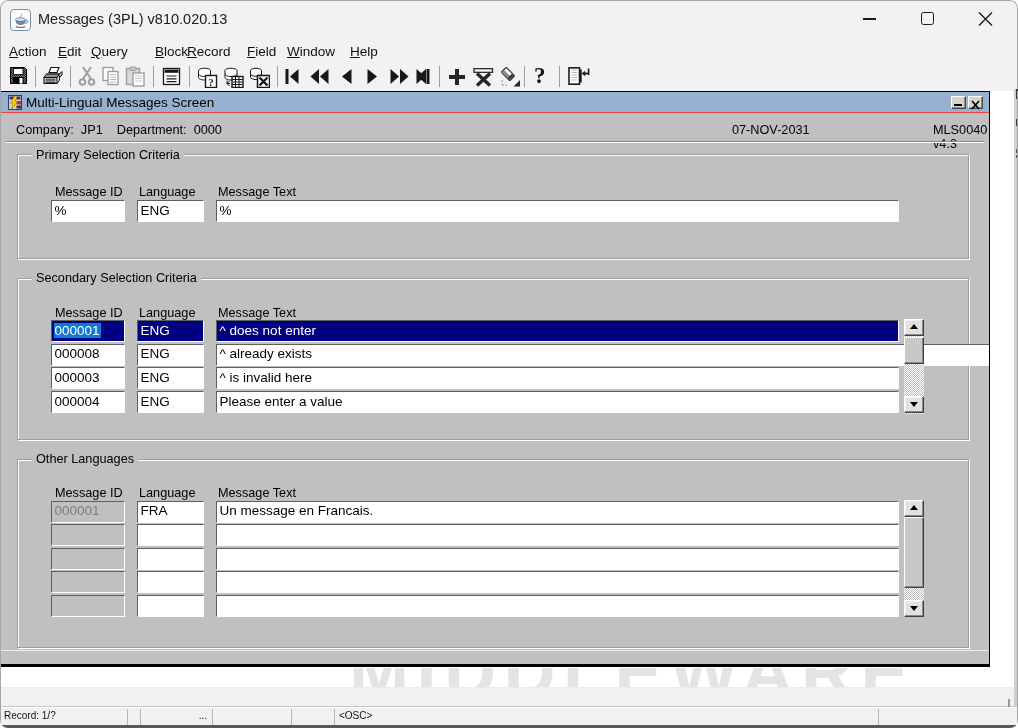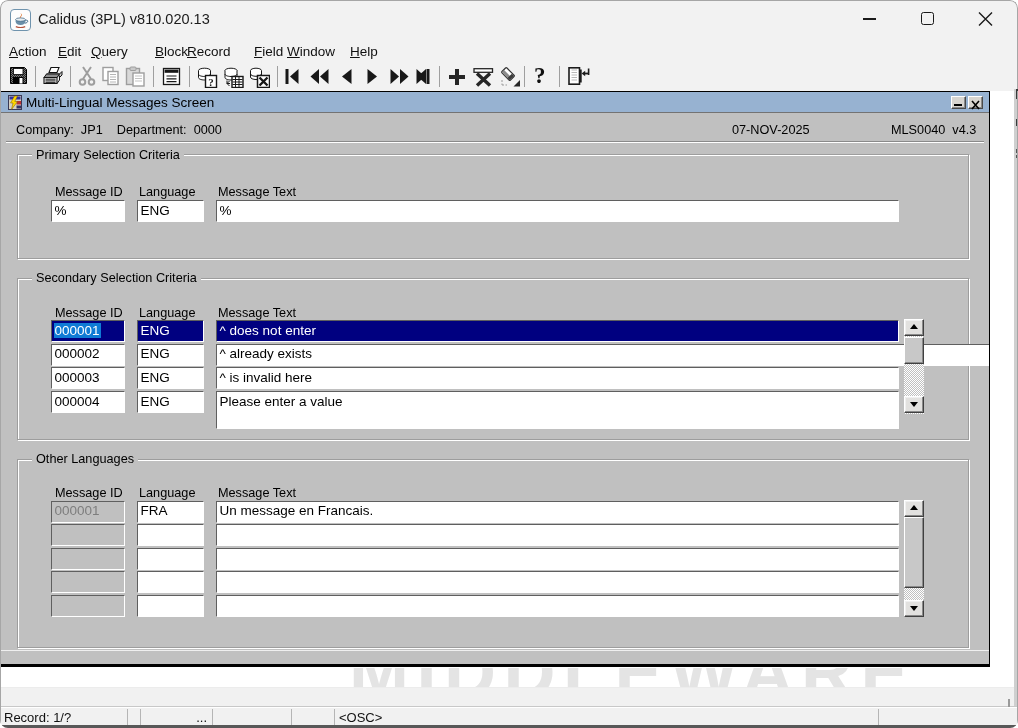--- a/index.html
+++ b/index.html
@@ -5,73 +5,73 @@
 *{margin:0;padding:0;box-sizing:border-box}
 html,body{background:#fff}
 #root{position:relative;width:1018px;height:728px;font-family:"Liberation Sans",sans-serif;overflow:hidden;background:#fff;border-radius:8px}
 .ab{position:absolute}
 .chrome{left:0;top:0;width:1018px;height:91px;background:#f2f2f2;border-radius:8px 8px 0 0;border-top:1px solid #a6a6a6;border-left:1px solid #a6a6a6;border-right:1px solid #a6a6a6}
 .ttext{left:38px;top:10.5px;font-size:14.5px;color:#1b1b1b}
 .menu{top:44px;height:17px;font-size:13.5px;color:#101010}
 .mi{position:absolute;top:0}
 .tbsep{top:66px;width:1px;height:21px;background:#9f9f9f}
 .mdi{left:0;top:91px;width:1018px;height:596px;background:#fff}
-.child{left:0;top:91px;width:990px;height:576px;border:1px solid #000;border-bottom:3px solid #000;background:#737373;overflow:hidden}
+.child{left:0;top:91px;width:990px;height:576px;border:1px solid #000;border-bottom:3px solid #000;background:#ef4444;overflow:hidden}
 .ctitle{left:0;top:0;width:988px;height:20px;background:#97b2d1}
 .ctext{left:25px;top:2.5px;font-size:13.5px;color:#000}
 .cbtn{top:4px;width:15px;height:13px;background:#d8d5d0;border:1px solid;border-color:#fff #4a4a4a #4a4a4a #fff;box-shadow:inset -1px -1px 0 #8a8a8a}
 .canvas{left:0;top:21px;width:988px;height:553px;background:#c0c0c0}
 .hdr{font-size:12.7px;color:#000}
 .etch{border-top:1px solid #8a8a8a;border-bottom:1px solid #fff}
 .gbox{border:1px solid #9d9d9d;box-shadow:1px 1px 0 #fff,inset 1px 1px 0 #fff}
 .glab{font-size:12.7px;color:#000;background:#c0c0c0;padding:0 4px}
 .flab{font-size:12.7px;color:#000}
 .fld{background:#fff;border:1px solid;border-color:#5f5f5f #fff #fff #5f5f5f;font-size:13.5px;color:#000;padding:1.5px 0 0 2.5px;overflow:hidden;white-space:nowrap}
 .fldnav{background:#000080;color:#fff}
 .flddis{background:#c0c0c0;color:#7d7d7d}
 .sbbtn{position:absolute;left:0;width:20px;background:#e2e1df;border:1px solid;border-color:#fff #404040 #404040 #fff;box-shadow:inset -1px -1px 0 #8a8a8a,inset 1px 1px 0 #f0f0f0}
 .sbthumb{position:absolute;left:0;width:20px;background:#c8c8c8;border:1px solid;border-color:#fff #404040 #404040 #fff;box-shadow:inset -1px -1px 0 #8a8a8a}
 .sbtrack{position:absolute;left:0;width:20px;background:repeating-conic-gradient(#ffffff 0% 25%,#c0c0c0 0% 50%) 0 0/2px 2px}
 .hband{left:0;top:687px;width:1018px;height:19px;background:#f1f1f1;border-top:1px solid #ececec}
-.status{left:0;top:706px;width:1018px;height:20px;background:#f1f1f1;border-top:1px solid #c8c8c8;box-shadow:inset 0 1px 0 #fff;font-size:13px;color:#111}
+.status{left:0;top:706px;width:1018px;height:20px;background:#f1f1f1;border-top:1px solid #c8c8c8;box-shadow:inset 0 1px 0 #fff;font-size:10px;color:#111}
 .ssep{position:absolute;top:2px;width:1px;height:16px;background:#b5b5b5}
 .wm{font-weight:bold;font-size:72px;letter-spacing:7.5px;color:#e4e4e4}
 .bot{left:0;top:725px;width:1018px;height:3px;background:#585858;border-radius:0 0 8px 8px}
 .sideL{left:0;top:91px;width:1px;height:635px;background:#a6a6a6}
 .sideR{left:1017px;top:91px;width:1px;height:635px;background:#a6a6a6}
 </style>
 </head>
 <body>
 <div id="root">
 
   <div class="ab chrome"></div>
 
   <svg class="ab" style="left:10px;top:9px" width="21" height="22" viewBox="0 0 21 22">
     <rect x="0.5" y="0.5" width="20" height="21" rx="3.5" fill="#fdfdfd" stroke="#6f93ad"></rect>
     <path d="M10.3 7.4c1.4-1.2.7-2.4.2-3.2 2 1 1.4 2.4.7 3.4-.5.7-.7 1.2-.9 1.7-.6-.6-.7-1.2 0-1.9z" fill="#e07b39"></path>
     <path d="M5.6 10.6h9.8v1.6c0 2-1.8 3.9-4.9 3.9s-4.9-1.9-4.9-3.9z" fill="#6b8fa9"></path>
     <ellipse cx="10.5" cy="10.6" rx="4.9" ry="1.7" fill="#e8eef2" stroke="#4a6f8c" stroke-width="0.8"></ellipse>
     <path d="M15.2 11.4c1.5-.5 2.6-.1 2.6.8 0 1-1.3 1.8-3 2" fill="none" stroke="#4a6f8c" stroke-width="1"></path>
     <path d="M5.8 17.6c2.9 1.1 6.5 1.1 9.4 0" stroke="#b5533c" stroke-width="1.2" fill="none"></path>
   </svg>
-  <div class="ab ttext">Calidus (3PL) v810.020.13</div>
+  <div class="ab ttext">Messages (3PL) v810.020.13</div>
 
   <div class="ab" style="left:863px;top:18px;width:13px;height:1.5px;background:#1a1a1a"></div>
   <div class="ab" style="left:921px;top:12px;width:13px;height:13px;border:1.4px solid #1a1a1a;border-radius:2.5px"></div>
   <svg class="ab" style="left:978px;top:12px" width="15" height="14" viewBox="0 0 15 14">
     <path d="M1 0.5 L14 13.5 M14 0.5 L1 13.5" stroke="#1a1a1a" stroke-width="1.4"></path>
   </svg>
 
   <div class="ab menu" style="left:0;width:808px">
     <span class="mi" style="left:9px"><u>A</u>ction</span>
     <span class="mi" style="left:58px"><u>E</u>dit</span>
     <span class="mi" style="left:91px"><u>Q</u>uery</span>
     <span class="mi" style="left:155px"><u>B</u>lock</span>
     <span class="mi" style="left:187px"><u>R</u>ecord</span>
-    <span class="mi" style="left:254px"><u>F</u>ield</span>
+    <span class="mi" style="left:247px"><u>F</u>ield</span>
     <span class="mi" style="left:287px"><u>W</u>indow</span>
     <span class="mi" style="left:350px"><u>H</u>elp</span>
   </div>
 
   <div class="ab tbsep" style="left:35px"></div>
   <div class="ab tbsep" style="left:70px"></div>
   <div class="ab tbsep" style="left:153px"></div>
   <div class="ab tbsep" style="left:189px"></div>
   <div class="ab tbsep" style="left:277px"></div>
   <div class="ab tbsep" style="left:439px"></div>
@@ -239,22 +239,22 @@
         <div style="position:absolute;left:2px;top:7px;width:8px;height:2px;background:#000"></div>
       </div>
     <div class="ab cbtn" style="left:967px">
       <svg width="13" height="11" viewBox="0 0 13 11">
           <path d="M3 1 L10 9 M10 1 L3 9" stroke="#000" stroke-width="1.6"></path>
         </svg>
     </div>
     <div class="ab canvas">
 
       <div class="ab hdr" style="left:15px;top:10px">Company:&nbsp; JP1&nbsp;&nbsp;&nbsp; Department:&nbsp; 0000</div>
-      <div class="ab hdr" style="left:731px;top:10px">07-NOV-2025</div>
-      <div class="ab hdr" style="left:890px;top:10px">MLS0040&nbsp; v4.3</div>
+      <div class="ab hdr" style="left:731px;top:10px">07-NOV-2031</div>
+      <div class="ab hdr" style="left:932px;top:10px">MLS0040&nbsp; v4.3</div>
       <div class="ab etch" style="left:5px;top:28px;width:978px;height:2px"></div>
 
       <div class="ab" style="left:0;top:537px;width:988px;height:1px;background:#efefef"></div>
 
       <div class="ab gbox" style="left:16px;top:41px;width:952px;height:105px"></div>
       <div class="ab glab" style="left:31px;top:35px">Primary Selection Criteria</div>
       <div class="ab flab" style="left:54px;top:72px">Message ID</div>
       <div class="ab flab" style="left:138px;top:72px">Language</div>
       <div class="ab flab" style="left:217px;top:72px">Message Text</div>
       <div class="ab fld" style="left:50px;top:87px;width:74px;height:22px">%</div>
@@ -264,31 +264,31 @@
       <div class="ab gbox" style="left:16px;top:165px;width:952px;height:162px"></div>
       <div class="ab glab" style="left:31px;top:158px">Secondary Selection Criteria</div>
       <div class="ab flab" style="left:54px;top:193px">Message ID</div>
       <div class="ab flab" style="left:138px;top:193px">Language</div>
       <div class="ab flab" style="left:217px;top:193px">Message Text</div>
 
       <div class="ab fld fldnav" style="left:50px;top:207px;width:74px;height:22px"><span style="background:#0f7bd5;display:inline-block;padding:0 1px;margin-left:-1px">000001</span></div>
       <div class="ab fld fldnav" style="left:136px;top:207px;width:67px;height:22px">ENG</div>
       <div class="ab fld fldnav" style="left:215px;top:207px;width:683px;height:22px">^ does not enter</div>
 
-      <div class="ab fld" style="left:50px;top:230.7px;width:74px;height:22px">000002</div>
+      <div class="ab fld" style="left:50px;top:230.7px;width:74px;height:22px">000008</div>
       <div class="ab fld" style="left:136px;top:230.7px;width:67px;height:22px">ENG</div>
       <div class="ab fld" style="left:215px;top:230.7px;width:820px;height:22px">^ already exists</div>
 
       <div class="ab fld" style="left:50px;top:254.4px;width:74px;height:22px">000003</div>
       <div class="ab fld" style="left:136px;top:254.4px;width:67px;height:22px">ENG</div>
       <div class="ab fld" style="left:215px;top:254.4px;width:683px;height:22px">^ is invalid here</div>
 
       <div class="ab fld" style="left:50px;top:278.1px;width:74px;height:22px">000004</div>
       <div class="ab fld" style="left:136px;top:278.1px;width:67px;height:22px">ENG</div>
-      <div class="ab fld" style="left:215px;top:278.1px;width:683px;height:38px">Please enter a value</div>
+      <div class="ab fld" style="left:215px;top:278.1px;width:683px;height:22px">Please enter a value</div>
 
       <div class="ab sbtrack" style="left:903px;top:206px;height:95px"></div>
       <div class="sbbtn" style="left:903px;top:206px;height:17px">
         <svg width="18" height="15" viewBox="0 0 18 15">
             <path d="M9 4 L13 9 H5 Z" fill="#000"></path>
           </svg>
       </div>
       <div class="sbthumb" style="left:903px;top:224px;height:27px"></div>
       <div class="sbbtn" style="left:903px;top:283px;height:17px">
         <svg width="18" height="15" viewBox="0 0 18 15">

